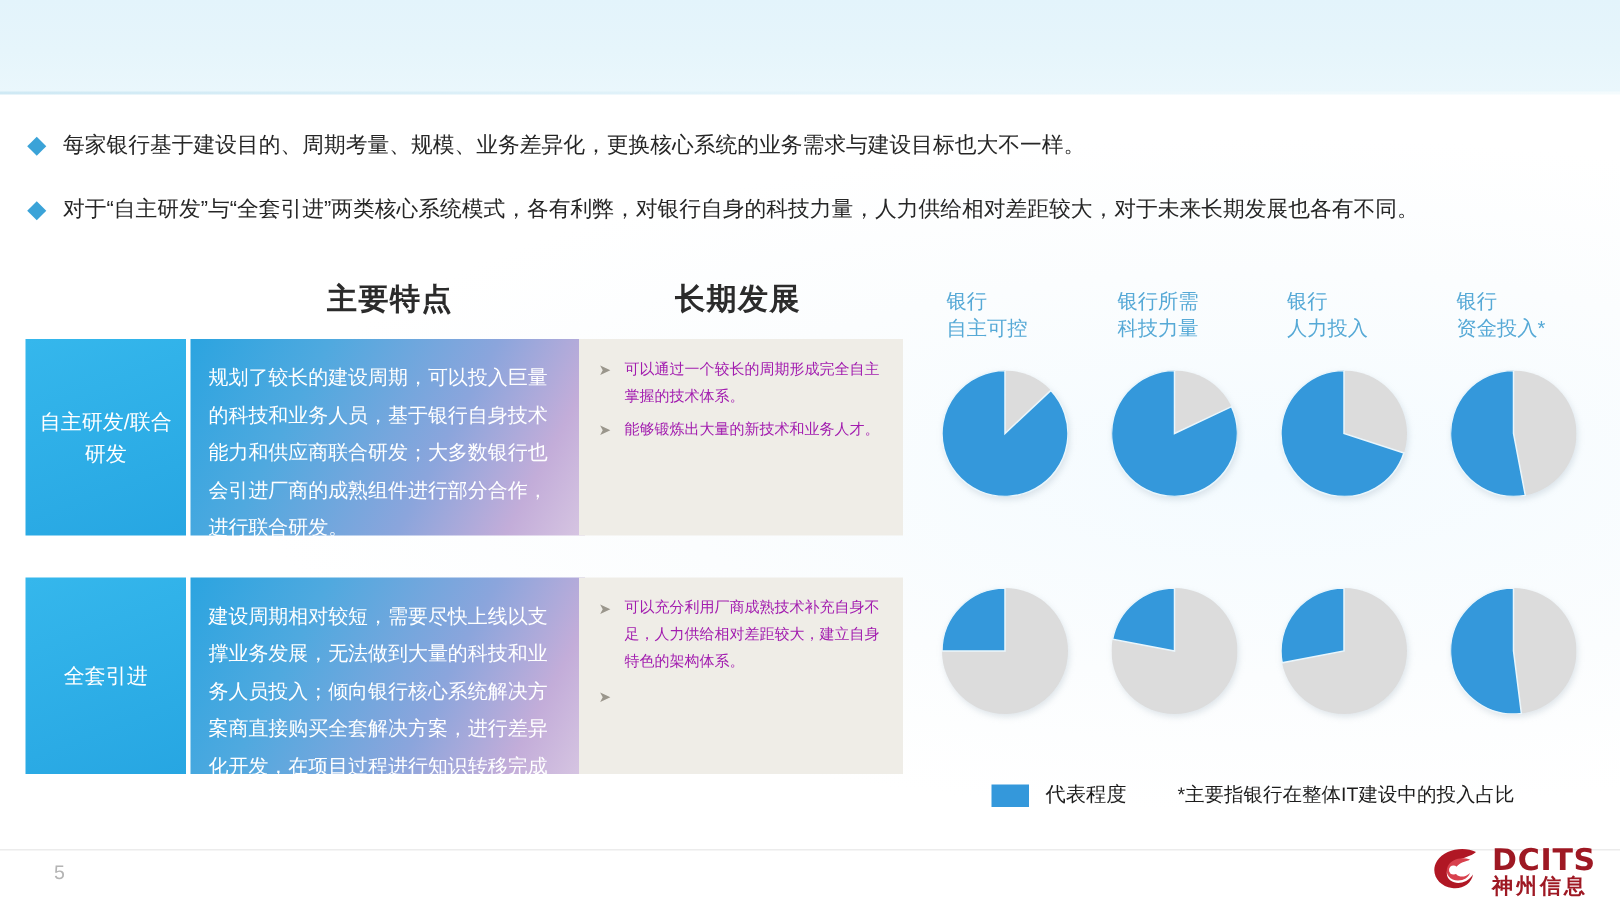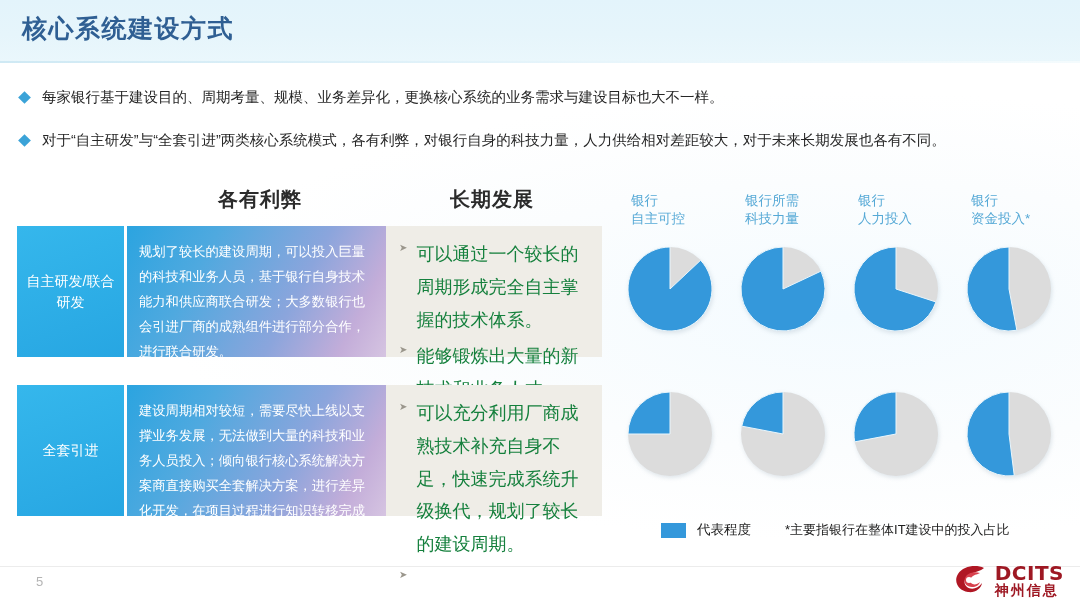--- a/index.html
+++ b/index.html
@@ -75,21 +75,21 @@
     position:absolute; left:386px; width:216px;
     background:#efedE7;
     padding:12px 10px 10px 10px;
   }
   .lt-item { display:flex; align-items:flex-start; margin-bottom:4px; }
   .lt-arrow {
     color:#9a968c; font-size:10px; line-height:1.9; margin-right:9px;
     margin-left:3px; flex:none;
   }
   .lt-text {
-    color:#15803d; font-size:18px; line-height:1.82;
+    color:#a21caf; font-size:10px; line-height:1.82;
   }
   #label-box-0   { top:226px; height:131px; }
   #feature-box-0 { top:226px; height:131px; }
   #longterm-box-0{ top:226px; height:131px; }
   #label-box-1   { top:385px; height:131px; }
   #feature-box-1 { top:385px; height:131px; }
   #longterm-box-1{ top:385px; height:131px; }
   
   .pie { position:absolute; width:84px; height:84px; }
   .pie svg { display:block; filter:drop-shadow(1px 2px 2px rgba(120,140,160,.22)); }
@@ -116,32 +116,31 @@
   }
   #brand-name-cn { font-size:14px; font-weight:bold; color:#9e1823; letter-spacing:2px; }
 </style>
 </head>
 <body>
 
 <div id="slide">
 
   <div id="header-band"></div>
   <div id="header-rule"></div>
-  <div id="page-title">核心系统建设方式</div>
 
   <div class="bullet-row" id="bullet-2">
     <span class="diamond"></span>
     <span class="bullet-text">对于“自主研发”与“全套引进”两类核心系统模式，各有利弊，对银行自身的科技力量，人力供给相对差距较大，对于未来长期发展也各有不同。</span>
   </div>
   <div class="bullet-row" id="bullet-1">
     <span class="diamond"></span>
     <span class="bullet-text">每家银行基于建设目的、周期考量、规模、业务差异化，更换核心系统的业务需求与建设目标也大不一样。</span>
   </div>
 
-  <div class="col-head" id="col-head-features">各有利弊</div>
+  <div class="col-head" id="col-head-features">主要特点</div>
   <div class="col-head" id="col-head-longterm">长期发展</div>
 
   <div class="pie-head" id="pie-head-0">
     <div>银行</div>
     <div>自主可控</div>
   </div>
   <div class="pie-head" id="pie-head-1">
     <div>银行所需</div>
     <div>科技力量</div>
   </div>
@@ -165,21 +164,21 @@
       <span class="lt-arrow">➤</span>
       <span class="lt-text">能够锻炼出大量的新技术和业务人才。</span>
     </div>
   </div>
 
   <div class="label-box" id="label-box-1">全套引进</div>
   <div class="feature-box" id="feature-box-1">建设周期相对较短，需要尽快上线以支撑业务发展，无法做到大量的科技和业务人员投入；倾向银行核心系统解决方案商直接购买全套解决方案，进行差异化开发，在项目过程进行知识转移完成自主可控。</div>
   <div class="longterm-box" id="longterm-box-1">
     <div class="lt-item">
       <span class="lt-arrow">➤</span>
-      <span class="lt-text">可以充分利用厂商成熟技术补充自身不足，快速完成系统升级换代，规划了较长的建设周期。</span>
+      <span class="lt-text">可以充分利用厂商成熟技术补充自身不足，人力供给相对差距较大，建立自身特色的架构体系。</span>
     </div>
     <div class="lt-item">
       <span class="lt-arrow">➤</span>
     </div>
   </div>
 
   <div id="pie-layer">
       <div class="pie" style="left: 628px; top: 247px;">
         <svg width="84" height="84" viewBox="0 0 84 84">
           <circle cx="42" cy="42" r="42" fill="#dcdcdc"></circle>

